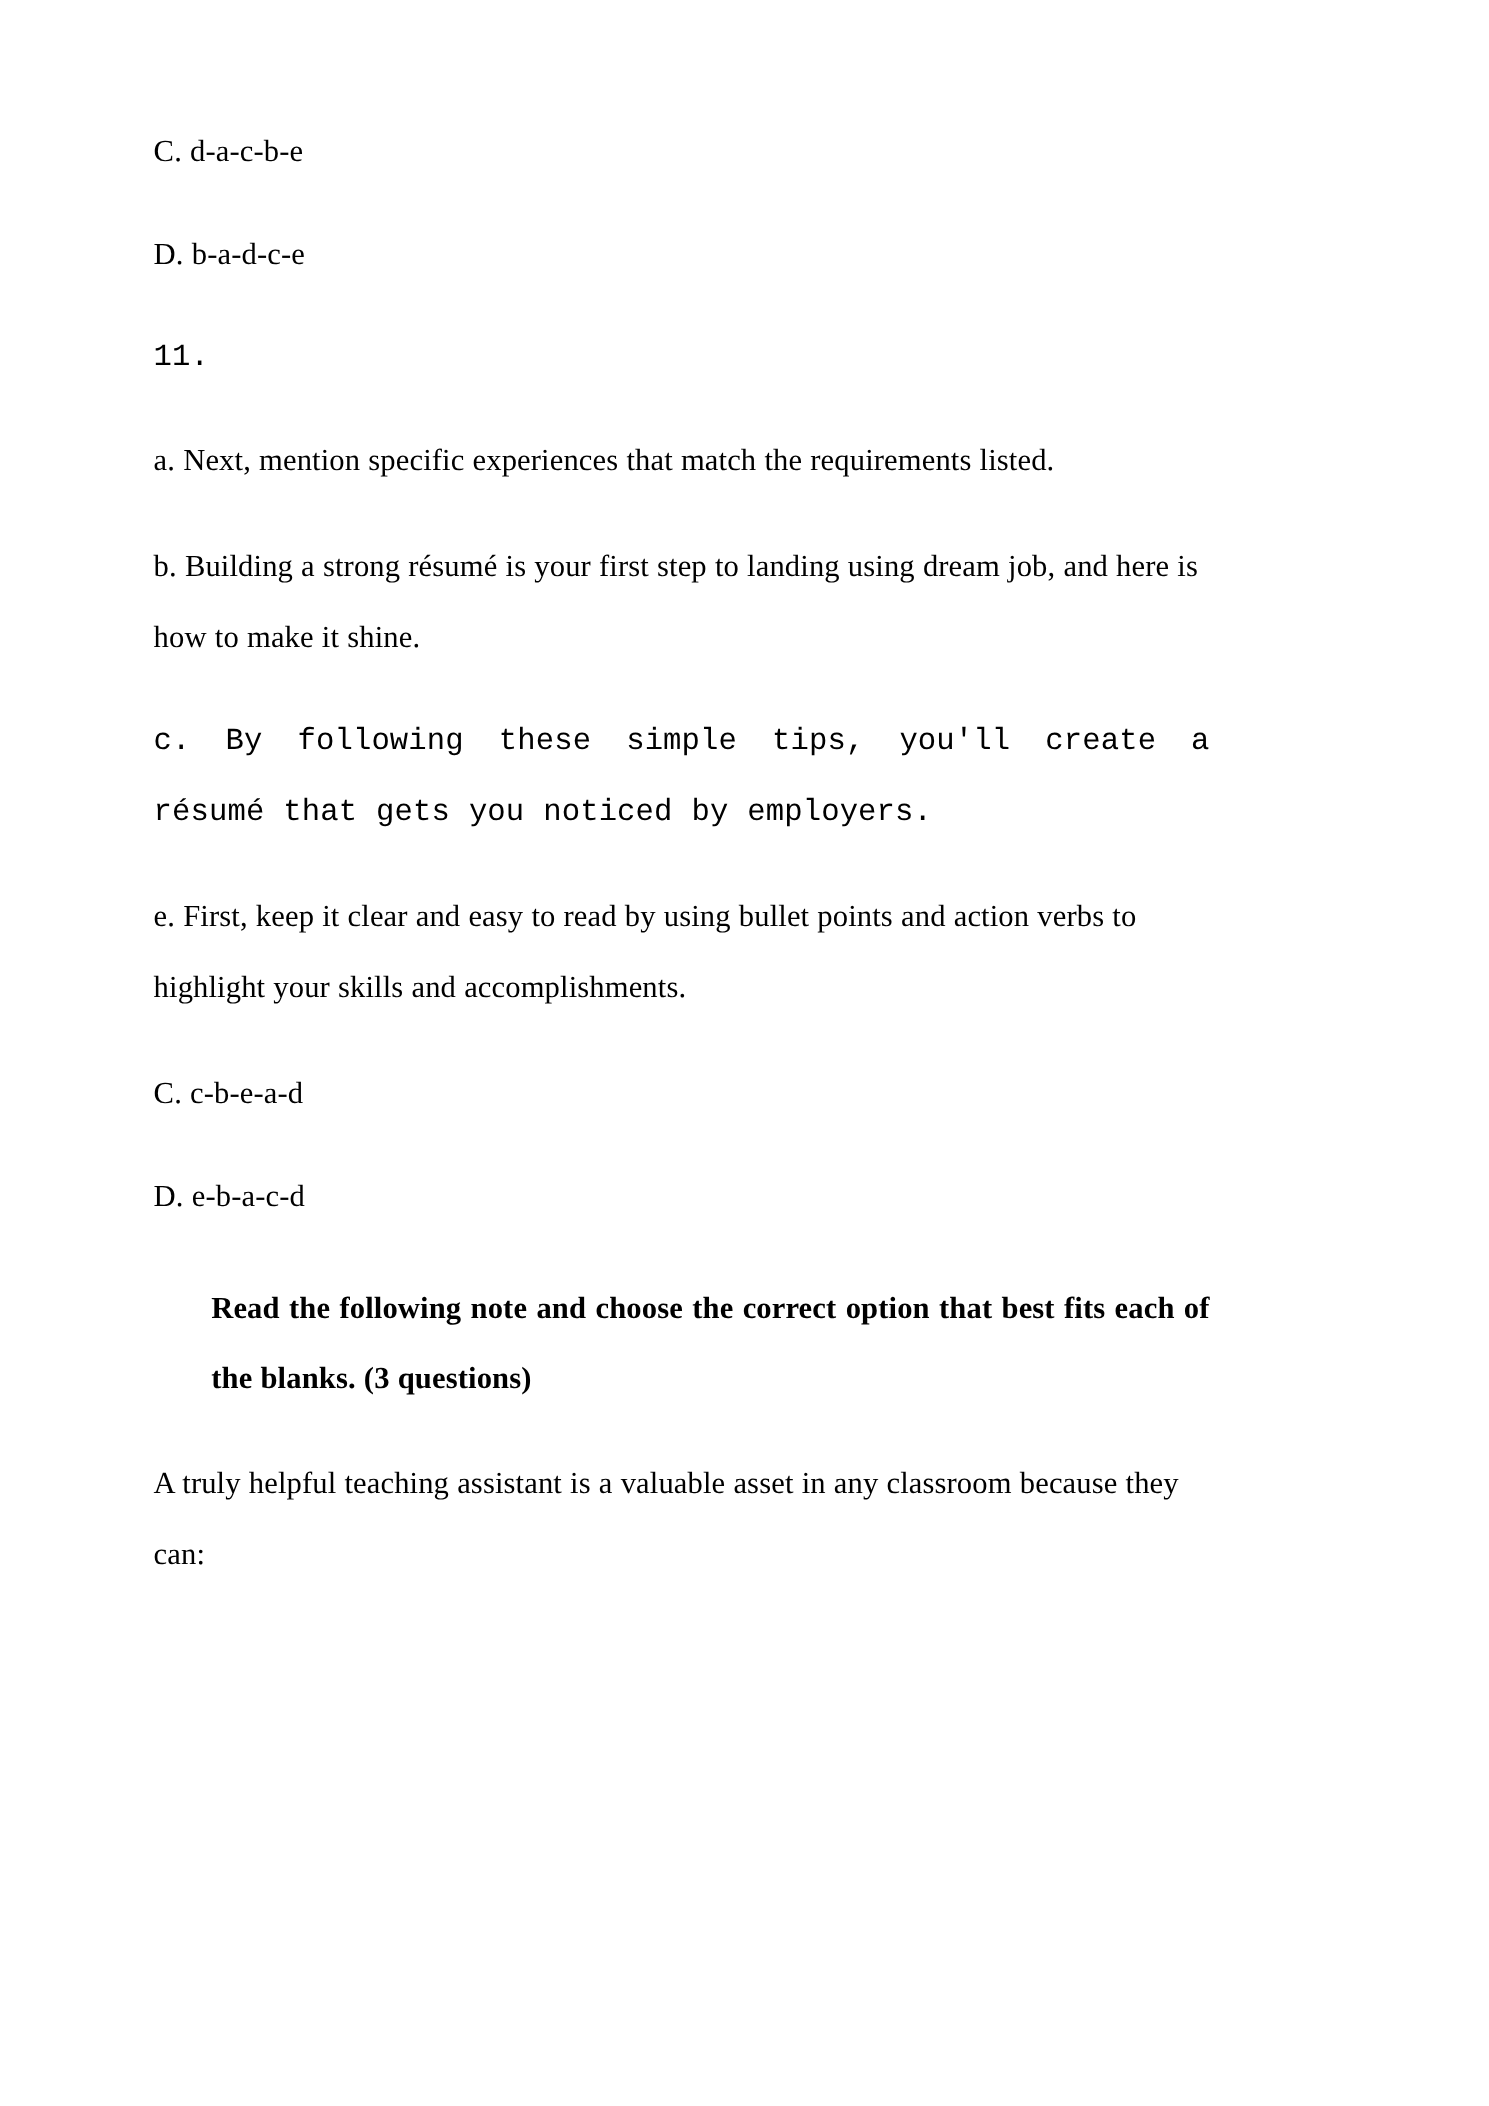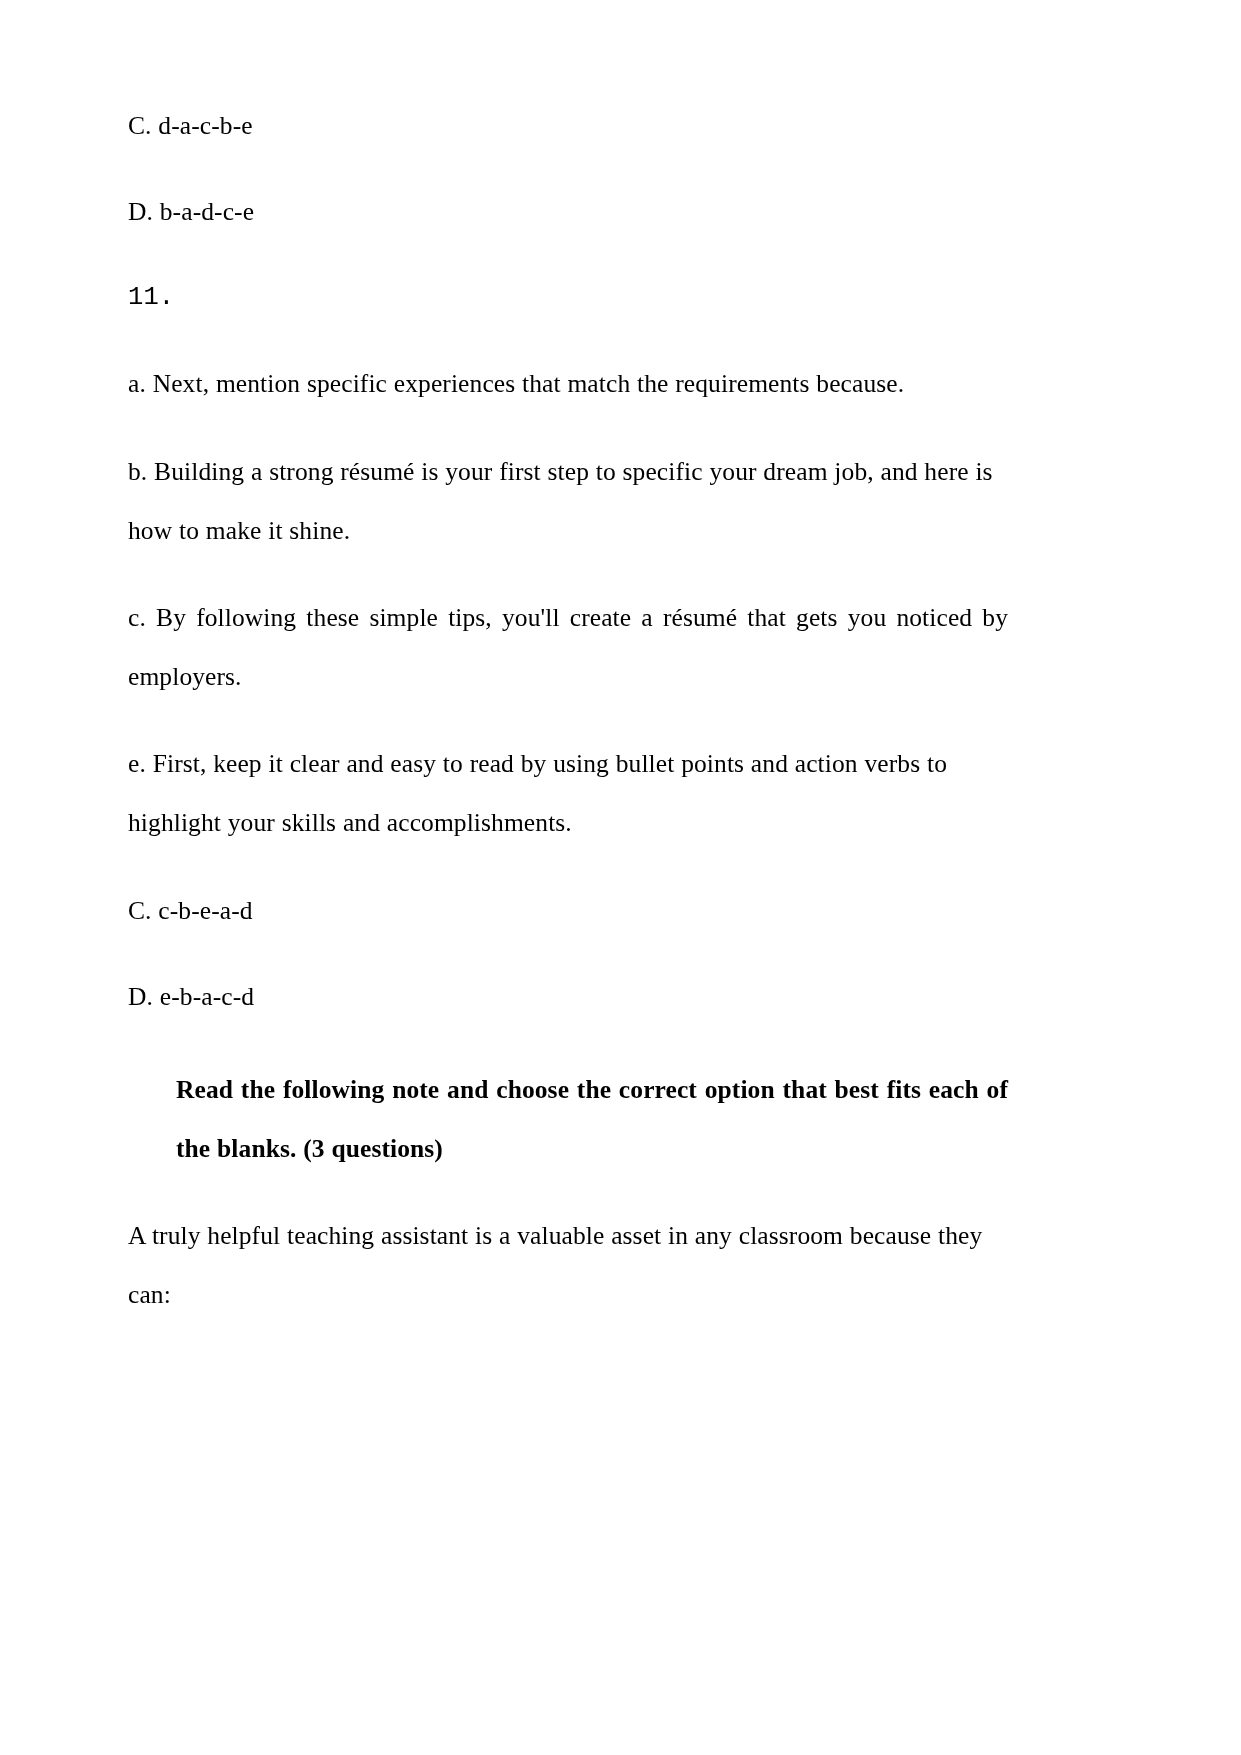--- a/index.html
+++ b/index.html
@@ -30,20 +30,21 @@
     font-size: 25.5px;
     line-height: 2.32;
     margin: 0 0 28px 0;
     text-align: left;
     letter-spacing: 0.1px;
     word-spacing: 0.3px;
   }
   .para.justify {
     text-align: justify;
     text-justify: inter-word;
+    font-family: Liberation Mono, monospace;
   }
   .para.bold {
     font-weight: bold;
     text-align: justify;
     text-justify: inter-word;
   }
   .para.opt {
     margin-bottom: 27px;
   }
   .para.tight {
@@ -60,23 +61,23 @@
 
 <div class="page">
   <div class="content">
 
     <p class="para opt">C. d-a-c-b-e</p>
 
     <p class="para opt">D. b-a-d-c-e</p>
 
     <p class="para tight">11.</p>
 
-    <p class="para">a. Next, mention specific experiences that match the requirements because.</p>
+    <p class="para">a. Next, mention specific experiences that match the requirements listed.</p>
 
-    <p class="para">b. Building a strong résumé is your first step to specific your dream job, and here is how to make it shine.</p>
+    <p class="para">b. Building a strong résumé is your first step to landing using dream job, and here is how to make it shine.</p>
 
     <p class="para justify">c. By following these simple tips, you'll create a résumé that gets you noticed by employers.</p>
 
 
     <p class="para">e. First, keep it clear and easy to read by using bullet points and action verbs to highlight your skills and accomplishments.</p>
 
 
 
     <p class="para opt">C. c-b-e-a-d</p>
 

